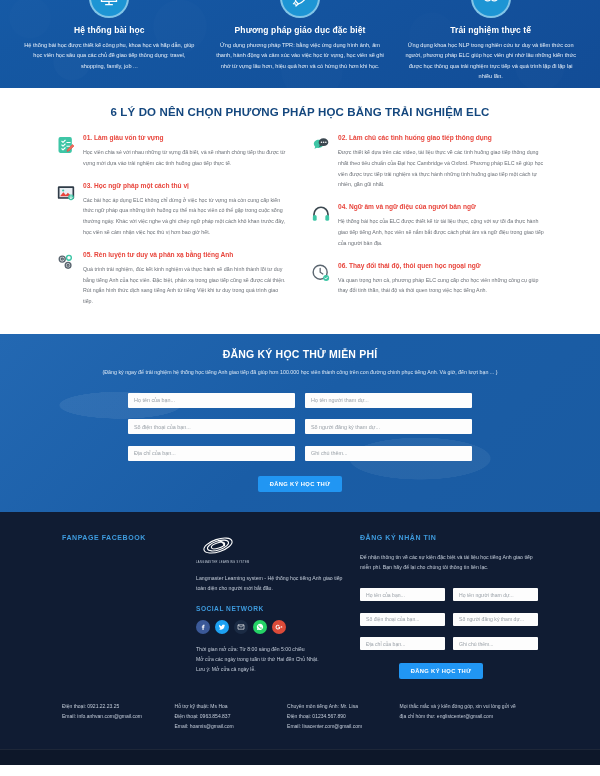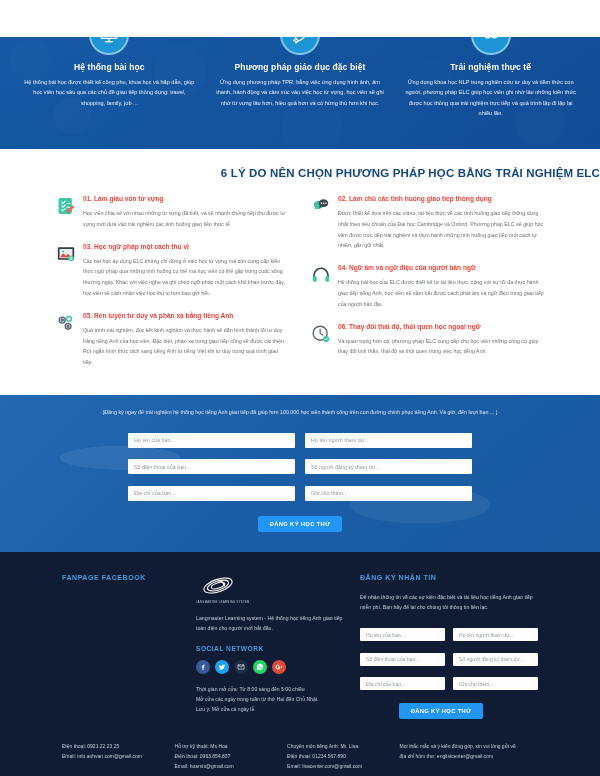--- a/index.html
+++ b/index.html
@@ -8,24 +8,23 @@
     width: 600px;
     font-family: "Liberation Sans", "DejaVu Sans", sans-serif;
     background: #ffffff;
     -webkit-font-smoothing: antialiased;
   }
   body { width: 600px; overflow-x: hidden; }
 
   
   .hero {
     position: relative;
-    height: 112px;
+    height: 88px;
     background: #1257a6;
     overflow: hidden;
-    margin-top: 37px;
   }
   .hero-bg {
     position: absolute; inset: 0;
     background:
       radial-gradient(circle at 12% 70%, rgba(255,255,255,.14) 0 18px, transparent 19px),
       radial-gradient(circle at 30% 30%, rgba(255,255,255,.10) 0 26px, transparent 27px),
       radial-gradient(circle at 52% 80%, rgba(255,255,255,.10) 0 30px, transparent 31px),
       radial-gradient(circle at 72% 40%, rgba(255,255,255,.09) 0 22px, transparent 23px),
       radial-gradient(circle at 90% 75%, rgba(255,255,255,.12) 0 24px, transparent 25px),
       radial-gradient(circle at 5% 20%, rgba(255,255,255,.08) 0 20px, transparent 21px),
@@ -69,21 +68,21 @@
     line-height: 1.85;
     color: #e9f1fa;
   }
 
   
   .reasons {
     background: #ffffff;
     padding: 18px 0 14px;
   }
   .reasons-title {
-    text-align: right;
+    text-align: center;
     color: #14477e;
     font-size: 11.5px;
     font-weight: bold;
     letter-spacing: .15px;
     margin-bottom: 16px;
   }
   .reasons-grid {
     display: flex;
     padding: 0 56px;
     gap: 22px;
@@ -429,20 +428,21 @@
         </div>
       </div>
 
     </div>
   </div>
 </section>
 
 <section class="signup">
   <div class="signup-bg"></div>
   <div class="signup-inner">
+    <h2 class="signup-title">ĐĂNG KÝ HỌC THỬ MIỄN PHÍ</h2>
     <p class="signup-sub">(Đăng ký ngay để trải nghiệm hệ thống học tiếng Anh giao tiếp đã giúp hơn 100.000 học viên thành công trên con đường chinh phục tiếng Anh. Và giờ, đến lượt bạn ... )</p>
 
     <div class="form-grid">
       <div class="fld">
         <input type="text" placeholder="Họ tên của bạn..." style="">
       </div>
       <div class="fld">
         <input type="text" placeholder="Họ tên người tham dự..." style="">
       </div>
       <div class="fld">

